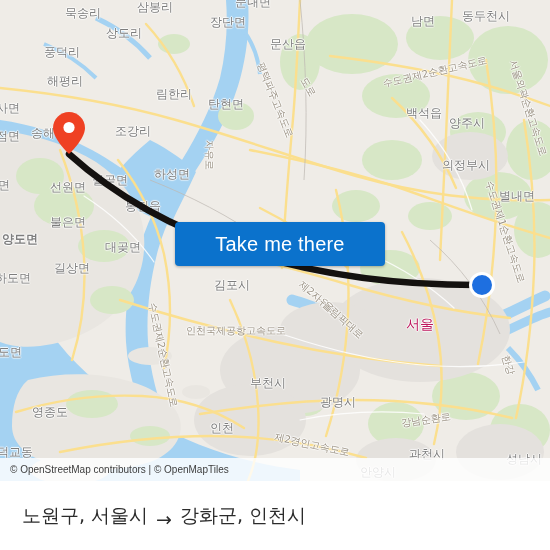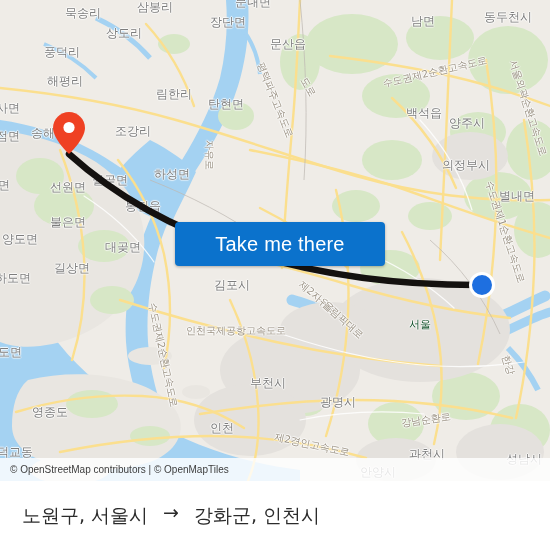--- a/index.html
+++ b/index.html
@@ -48,22 +48,22 @@
       0 1px 1px rgba(255,255,255,.95),
       0 -1px 1px rgba(255,255,255,.95);
     pointer-events: none;
     transform: translate(-50%, -50%);
   }
   .map-label.road {
     color: #9a9183;
     font-size: 10px;
   }
   .map-label.city {
-    font-size: 11px;
-    color: #14532d;
+    font-size: 14px;
+    color: #be185d;
   }
 
   
   #route-svg {
     position: absolute;
     left: 0; top: 0;
     width: 550px;
     height: 481px;
     pointer-events: none;
   }
@@ -139,22 +139,22 @@
     height: 69px;
     background: #ffffff;
     display: flex;
     align-items: center;
     justify-content: space-between;
     box-sizing: border-box;
     padding: 0 18px 0 22px;
   }
   #route-summary {
     display: flex;
-    align-items: flex-start;
-    gap: 14px;
+    align-items: flex-end;
+    gap: 7px;
     font-size: 19px;
     color: #2b2b2b;
     font-family: "DejaVu Sans", "Liberation Sans", sans-serif;
     white-space: nowrap;
   }
   #route-arrow-icon {
     font-size: 19px;
     color: #2b2b2b;
     line-height: 1;
     padding: 0 1px;
@@ -307,42 +307,42 @@
         </g>
       </g>
     </svg>
 
     <div id="map-labels">
         <div class="map-label" style="left: 83px; top: 13px;">묵송리</div>
         <div class="map-label" style="left: 155px; top: 7px;">삼봉리</div>
         <div class="map-label" style="left: 228px; top: 22px;">장단면</div>
         <div class="map-label" style="left: 253px; top: 2px;">문내면</div>
         <div class="map-label" style="left: 423px; top: 21px;">남면</div>
-        <div class="map-label" style="left: 508px; top: 17px;">동두천시</div>
+        <div class="map-label" style="left: 486px; top: 17px; font-family: Liberation Mono, monospace;">동두천시</div>
         <div class="map-label" style="left: 124px; top: 33px; text-align: right;">상도리</div>
         <div class="map-label" style="left: 288px; top: 44px;">문산읍</div>
         <div class="map-label" style="left: 62px; top: 52px;">풍덕리</div>
         <div class="map-label" style="left: 65px; top: 81px;">해평리</div>
         <div class="map-label" style="left: 174px; top: 94px;">림한리</div>
         <div class="map-label" style="left: 226px; top: 104px;">탄현면</div>
         <div class="map-label" style="left: 424px; top: 113px;">백석읍</div>
         <div class="map-label" style="left: 467px; top: 123px;">양주시</div>
         <div class="map-label" style="left: 8px; top: 108px;">사면</div>
         <div class="map-label" style="left: 8px; top: 136px;">점면</div>
         <div class="map-label" style="left: 49px; top: 133px;">송해면</div>
         <div class="map-label" style="left: 133px; top: 131px;">조강리</div>
         <div class="map-label" style="left: 466px; top: 165px;">의정부시</div>
         <div class="map-label" style="left: 517px; top: 196px;">별내면</div>
         <div class="map-label" style="left: 68px; top: 187px;">선원면</div>
         <div class="map-label" style="left: 110px; top: 180px;">월곶면</div>
         <div class="map-label" style="left: 172px; top: 174px;">하성면</div>
         <div class="map-label" style="left: 4px; top: 185px;">면</div>
         <div class="map-label" style="left: 143px; top: 206px;">통진읍</div>
         <div class="map-label" style="left: 68px; top: 222px;">불은면</div>
-        <div class="map-label" style="left: 20px; top: 239px;">양도면</div>
+        <div class="map-label" style="left: 20px; top: 239px; font-weight: bold;">양도면</div>
         <div class="map-label" style="left: 123px; top: 247px;">대곶면</div>
         <div class="map-label" style="left: 72px; top: 268px;">길상면</div>
         <div class="map-label" style="left: 13px; top: 278px;">하도면</div>
         <div class="map-label" style="left: 232px; top: 285px;">김포시</div>
         <div class="map-label city" style="left: 420px; top: 324px;">서울</div>
         <div class="map-label" style="left: 10px; top: 352px;">도면</div>
         <div class="map-label" style="left: 268px; top: 383px;">부천시</div>
         <div class="map-label" style="left: 338px; top: 402px;">광명시</div>
         <div class="map-label" style="left: 50px; top: 412px;">영종도</div>
         <div class="map-label" style="left: 222px; top: 428px;">인천</div>

